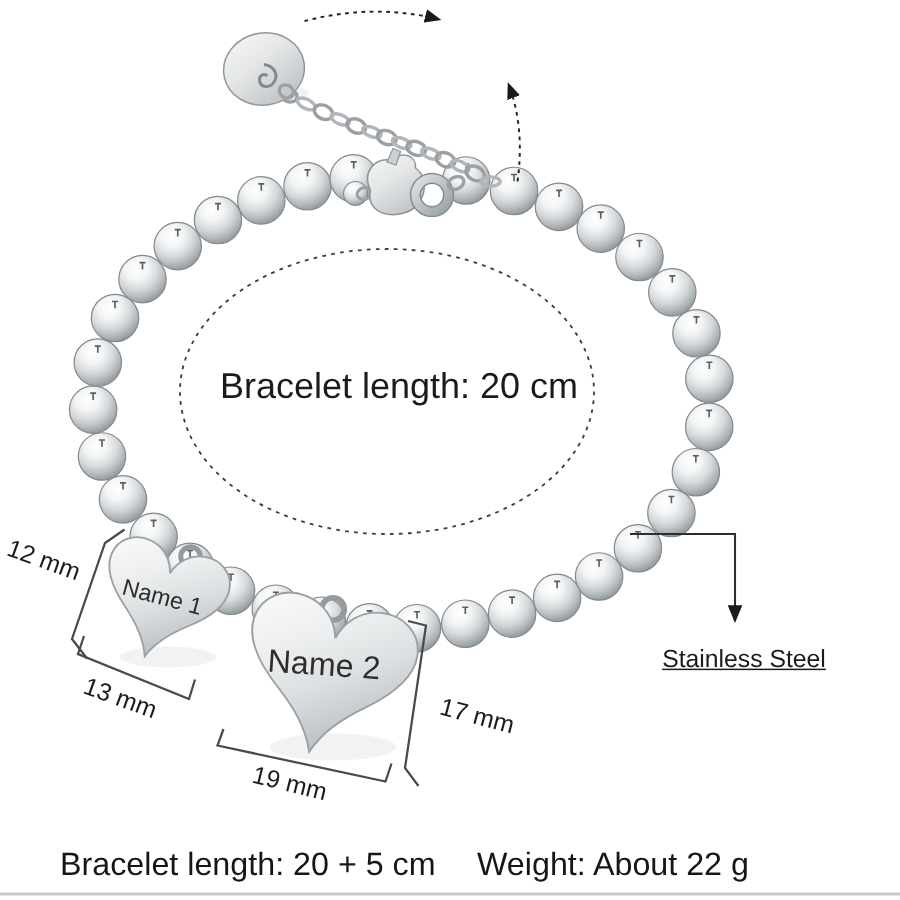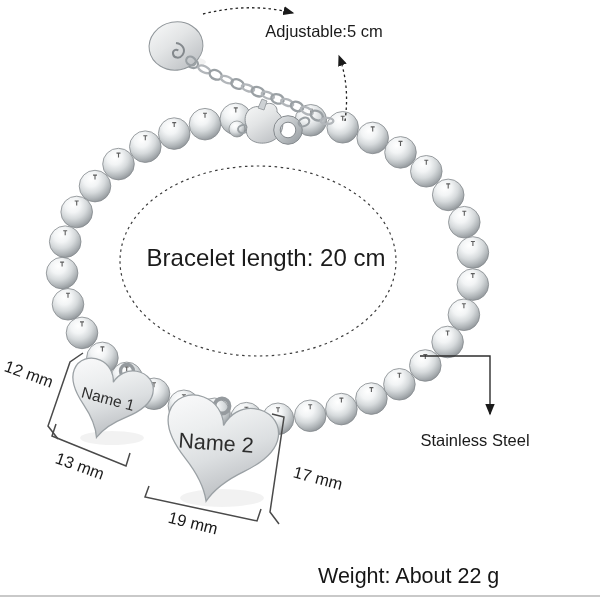--- a/index.html
+++ b/index.html
@@ -182,35 +182,35 @@
       <path d="M 203 14 Q 250 2 293 13" stroke="#232323" stroke-width="1.3" stroke-dasharray="2.5 3" marker-end="url(#arrow)"></path>
       <path d="M 345 121 Q 350 85 339 56" stroke="#232323" stroke-width="1.3" stroke-dasharray="2.5 3" marker-end="url(#arrow)"></path>
       <path d="M 83 353 L 70 362 L 48 426 L 58 439" stroke="#4a4a4a" stroke-width="1.5"></path>
       <path d="M 56 424 L 52 436 L 126 466 L 130 453" stroke="#4a4a4a" stroke-width="1.5"></path>
       <path d="M 149 486 L 145 497 L 257 521 L 261 509" stroke="#4a4a4a" stroke-width="1.5"></path>
       <path d="M 272 414 L 284 417 L 270 512 L 279 524" stroke="#4a4a4a" stroke-width="1.5"></path>
       <path d="M 420 356 L 490 356 L 490 414" stroke="#2e2e2e" stroke-width="1.4" marker-end="url(#arrow)"></path>
     </g>
   </svg>
 
-  <div class="label" style="left:324px;top:31px;font-size:16.5px;transform:translate(-50%,-50%);">Adjustable:5 cm</div>
 
   <div class="label" style="left:266px;top:258px;font-size:24px;transform:translate(-50%,-50%);">Bracelet length: 20 cm</div>
 
   <div class="label" style="left:29px;top:374px;font-size:16.5px;transform:translate(-50%,-50%) rotate(20deg);">12 mm</div>
 
   <div class="label" style="left:108px;top:399px;font-size:15.5px;color:#2d2d2d;transform:translate(-50%,-50%) rotate(15deg);">Name 1</div>
 
   <div class="label" style="left:80px;top:466px;font-size:16.5px;transform:translate(-50%,-50%) rotate(20deg);">13 mm</div>
 
   <div class="label" style="left:216px;top:444px;font-size:21.5px;color:#2d2d2d;transform:translate(-50%,-50%) rotate(4deg);">Name 2</div>
 
   <div class="label" style="left:193px;top:523px;font-size:16.5px;transform:translate(-50%,-50%) rotate(14deg);">19 mm</div>
 
   <div class="label" style="left:318px;top:478px;font-size:16.5px;transform:translate(-50%,-50%) rotate(15deg);">17 mm</div>
 
-  <div class="label" style="left:475px;top:440px;font-size:16.5px;transform:translate(-50%,-50%);">Stainless Steel</div>
-
+  <div class="label" style="left:496px;top:440px;font-size:16.5px;transform:translate(-50%,-50%);text-decoration:underline;">Stainless Steel</div>
+
+  <div class="footer-label" style="left:40px;top:566px;">Bracelet length: 20 + 5 cm</div>
 
   <div class="footer-label" style="left:318px;top:566px;">Weight: About 22 g</div>
 
   <div id="footer-rule"></div>
 </div>
 
 </body></html>

